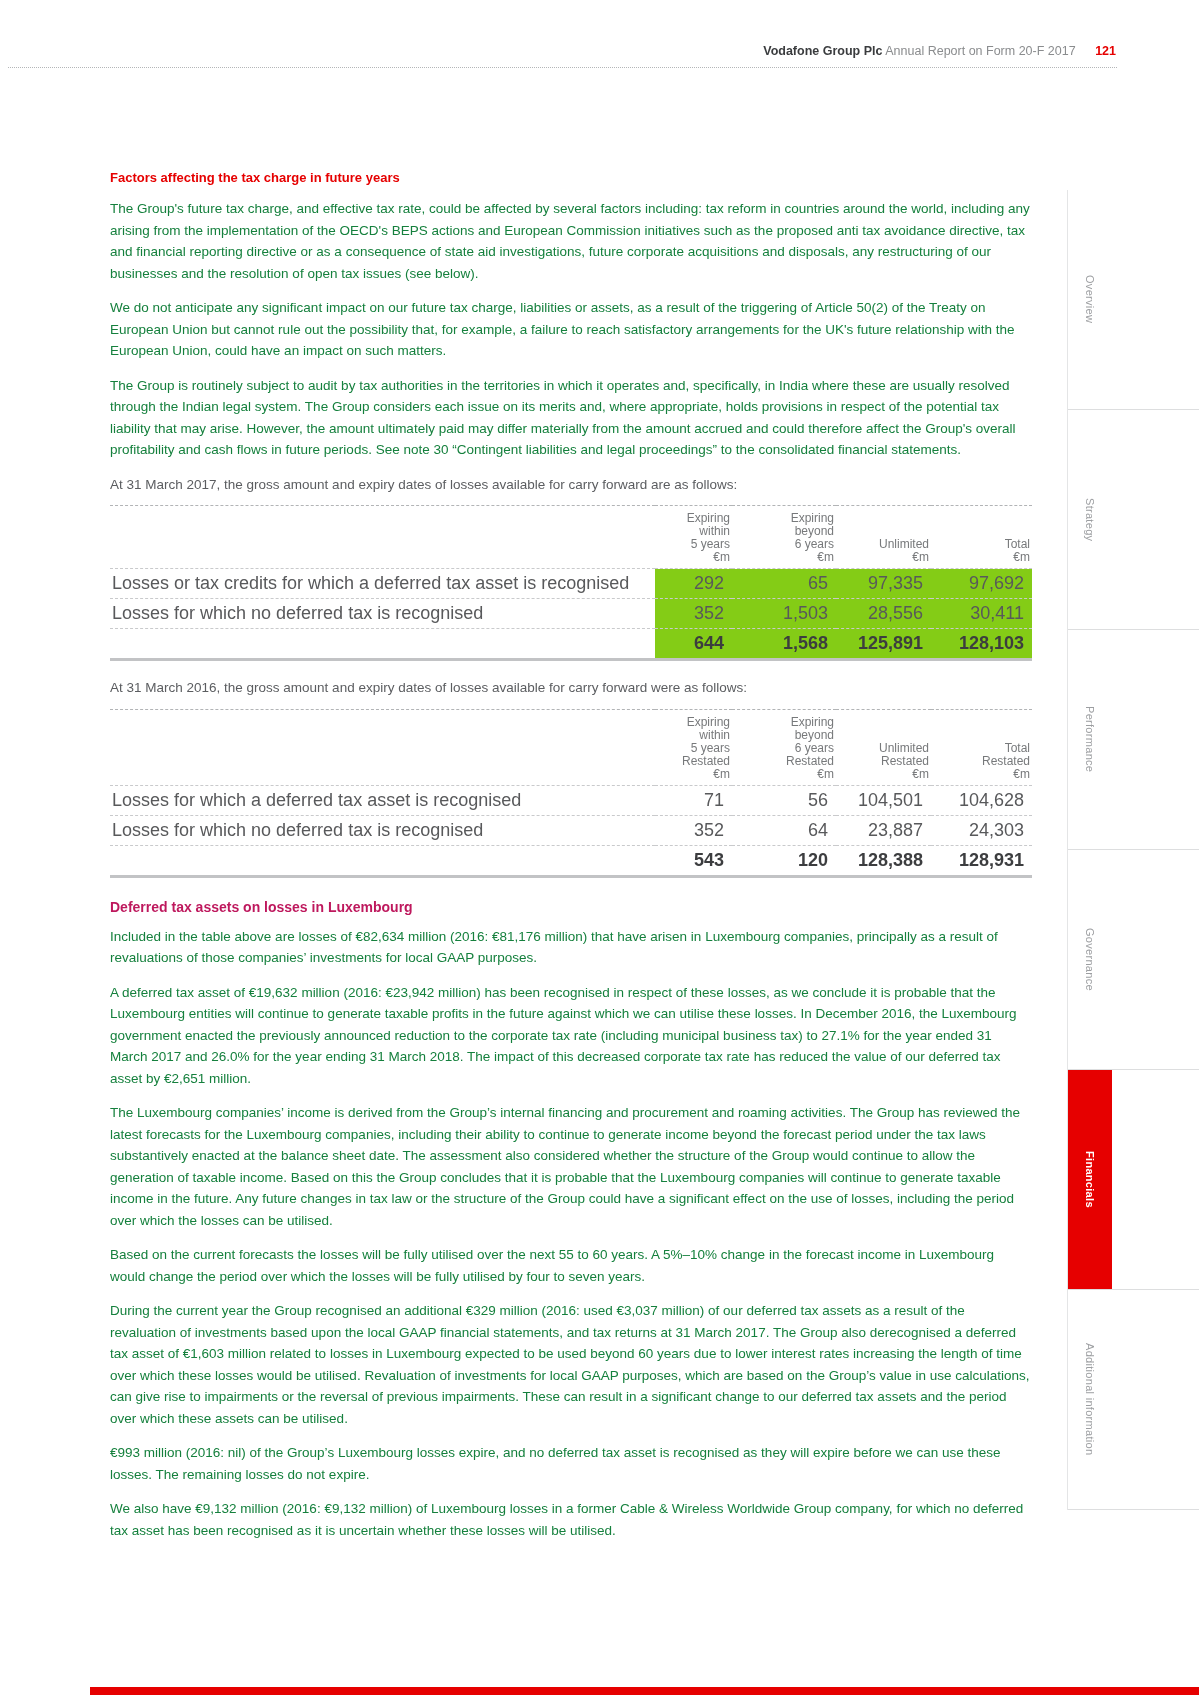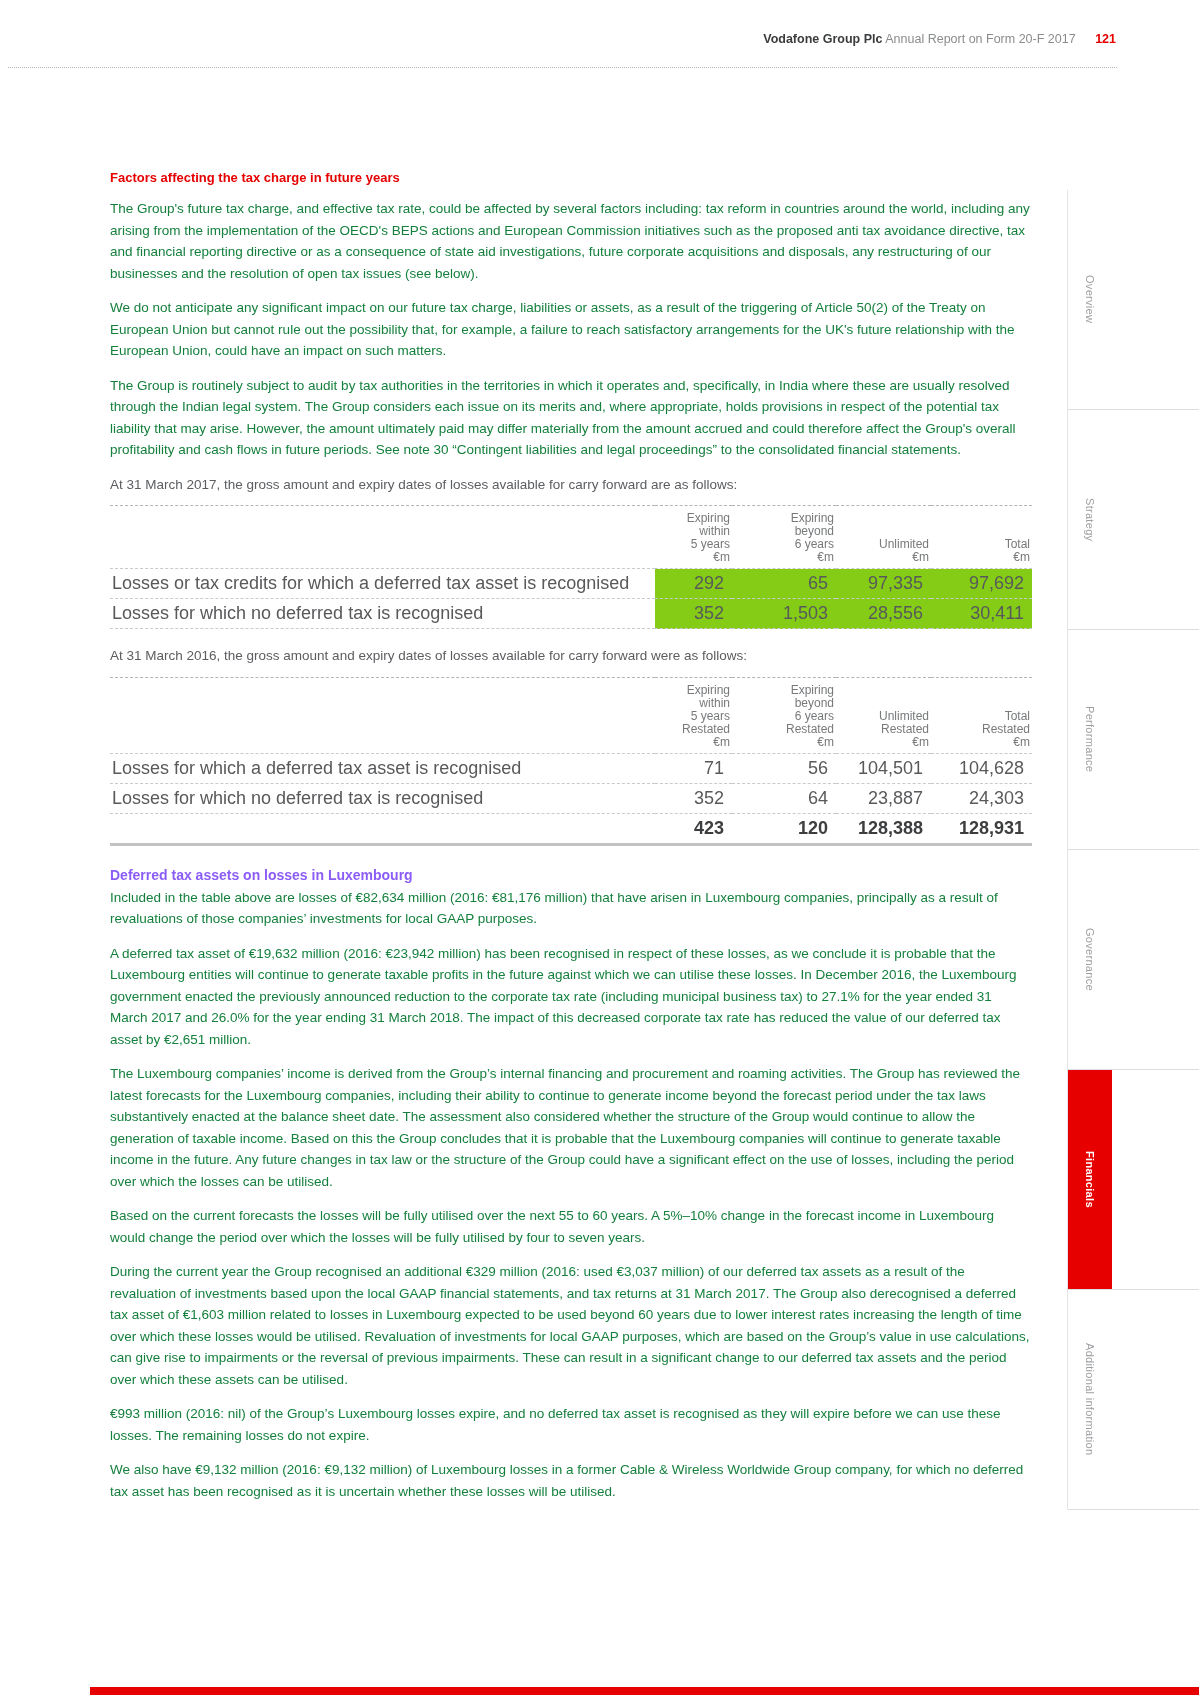--- a/index.html
+++ b/index.html
@@ -2,21 +2,21 @@
 <html><head>
 <meta charset="utf-8">
 <style>
   html,body{margin:0;padding:0;}
   body{
     width:1199px;height:1695px;position:relative;background:#ffffff;
     font-family:"Liberation Sans",sans-serif;color:#5b5d60;overflow:hidden;
   }
   
   .page-header{
-    position:absolute;top:32px;left:8px;width:1108px;
+    position:absolute;top:44px;left:8px;width:1108px;
     text-align:right;font-size:12.5px;color:#8a8c8e;white-space:nowrap;
   }
   .page-header .brand{font-weight:bold;color:#3a3c3e;}
   .page-header .pagenum{font-weight:bold;color:#e60000;margin-left:16px;}
   .header-rule{
     position:absolute;top:67px;left:8px;width:1109px;height:0;
     border-top:1px dotted #b4b6b8;
   }
   
   .side-tabs{
@@ -38,21 +38,21 @@
   .side-section.active .side-tab{background:#e60000;}
   .side-section.active .vlabel{color:#ffffff;font-weight:bold;}
   
   .bottom-bar{position:absolute;left:90px;right:0;bottom:0;height:8px;background:#e60000;}
   
   .content{position:absolute;left:110px;top:167px;width:922px;}
   h1.section-title{
     margin:0 0 9px 0;font-size:13px;line-height:22px;font-weight:bold;color:#e60000;
   }
   h2.sub-title{
-    margin:20px 0 3px 0;font-size:14px;line-height:18px;font-weight:bold;color:#8b5cf6;
+    margin:20px 0 10px 0;font-size:14px;line-height:18px;font-weight:bold;color:#be185d;
   }
   p.body{margin:0 0 13px 0;font-size:13.5px;line-height:21.5px;color:#15803d;}
   p.table-intro{margin:0 0 10px 0;font-size:13.5px;line-height:21.5px;color:#5b5d60;}
   
   table.losses{
     width:922px;border-collapse:collapse;table-layout:fixed;
     margin:0 0 16px 0;border-top:1px dashed #b2b4b6;
   }
   table.losses th{
     font-weight:normal;font-size:12px;line-height:13px;color:#77797b;
@@ -157,20 +157,27 @@
         <td class="num">97,335</td>
         <td class="num">97,692</td>
       </tr>
       <tr>
         <td class="lbl">Losses for which no deferred tax is recognised</td>
         <td class="num">352</td>
         <td class="num">1,503</td>
         <td class="num">28,556</td>
         <td class="num">30,411</td>
       </tr>
+      <tr class="total-row">
+        <td class="lbl"></td>
+        <td class="num">644</td>
+        <td class="num">1,568</td>
+        <td class="num">125,891</td>
+        <td class="num">128,103</td>
+      </tr>
     </tbody>
   </table>
 
   <p class="table-intro mt2016">At 31 March 2016, the gross amount and expiry dates of losses available for carry forward were as follows:</p>
 
   <table class="losses">
     <colgroup>
       <col style="width:545px">
         <col style="width:77px">
         <col style="width:104px">
@@ -208,21 +215,21 @@
       </tr>
       <tr>
         <td class="lbl">Losses for which no deferred tax is recognised</td>
         <td class="num">352</td>
         <td class="num">64</td>
         <td class="num">23,887</td>
         <td class="num">24,303</td>
       </tr>
       <tr class="total-row">
         <td class="lbl"></td>
-        <td class="num">423</td>
+        <td class="num">543</td>
         <td class="num">120</td>
         <td class="num">128,388</td>
         <td class="num">128,931</td>
       </tr>
     </tbody>
   </table>
 
   <h2 class="sub-title">Deferred tax assets on losses in Luxembourg</h2>
 
   <p class="body">Included in the table above are losses of €82,634 million (2016: €81,176 million) that have arisen in Luxembourg companies, principally as a result of revaluations of those companies’ investments for local GAAP purposes.</p>

